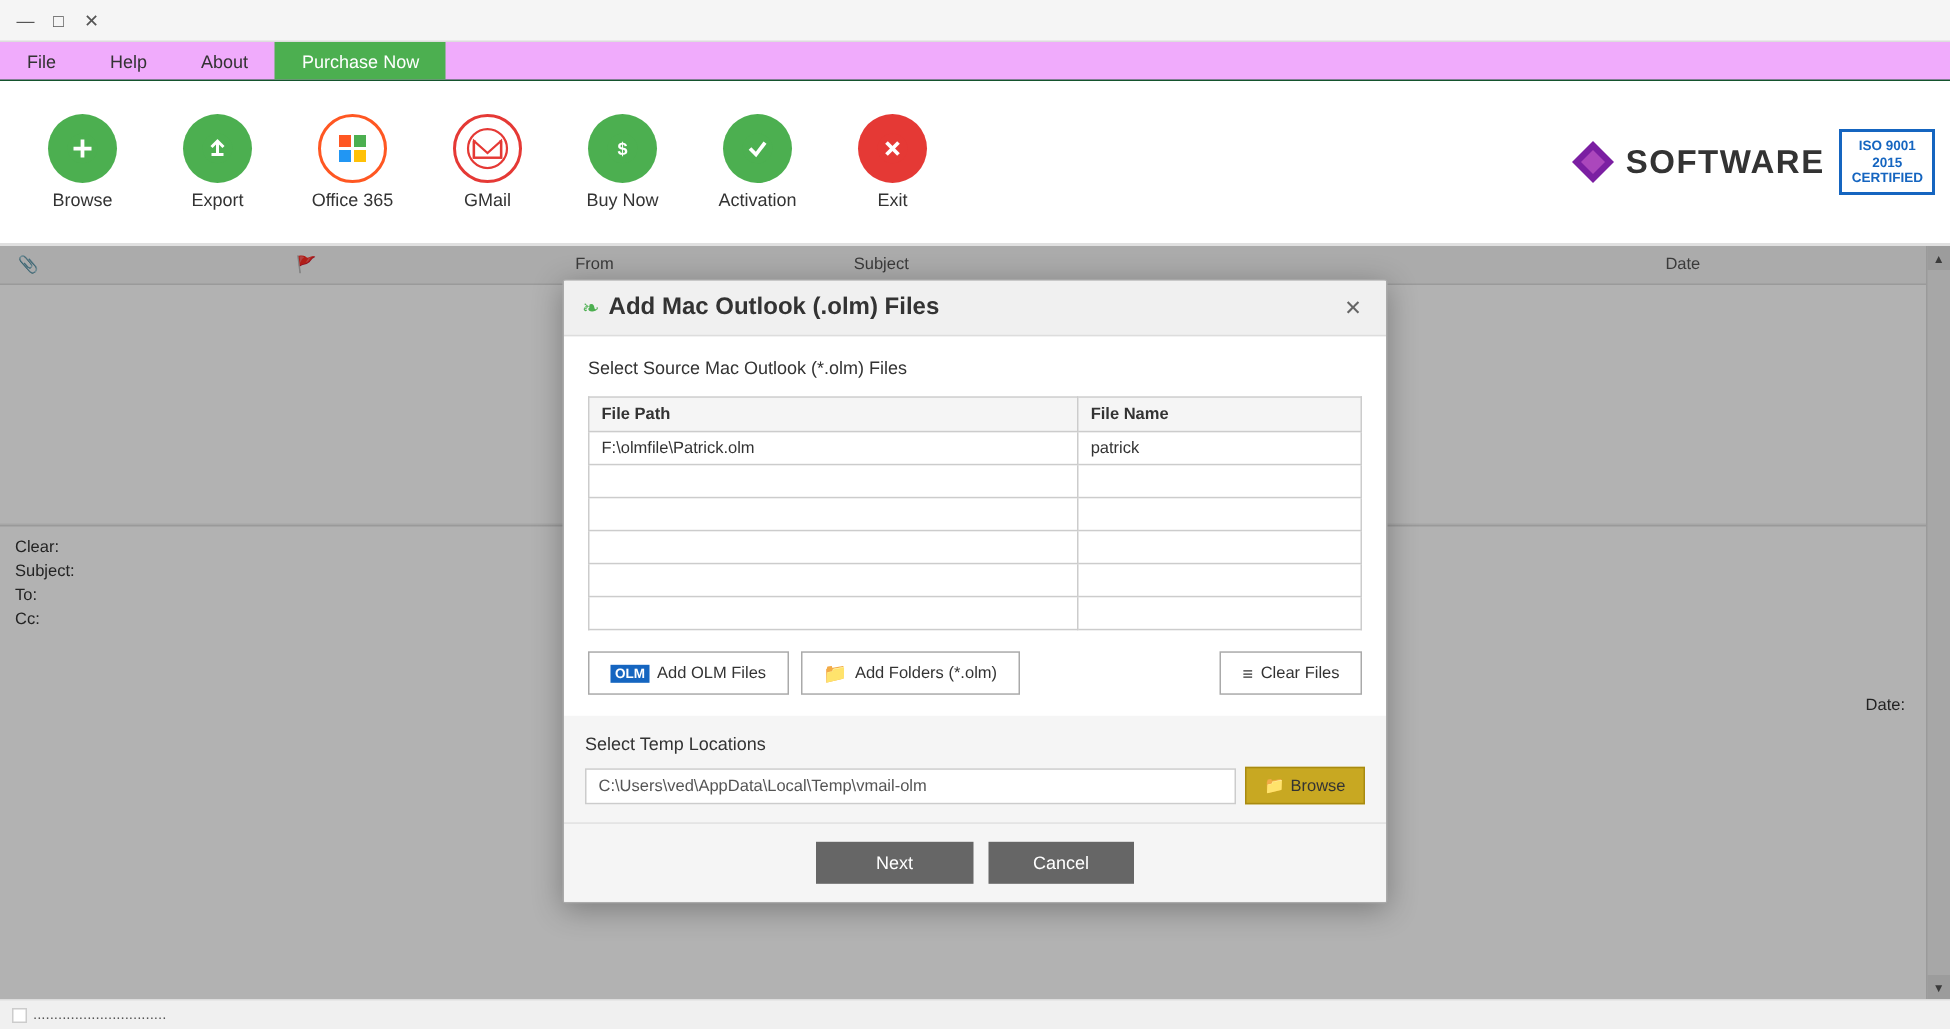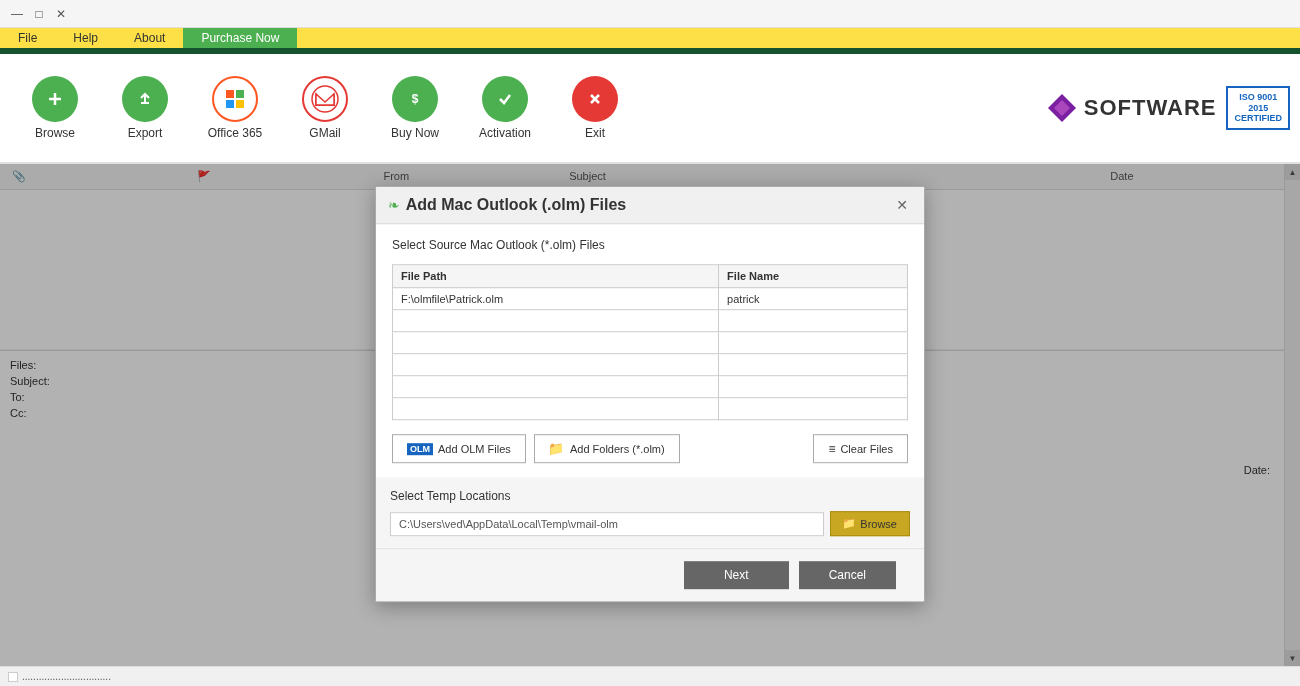--- a/index.html
+++ b/index.html
@@ -34,22 +34,22 @@
       cursor: pointer;
       font-size: 12px;
       color: #555;
       display: flex; align-items: center; justify-content: center;
     }
 
     
     .menu-bar {
       width: 100%;
       height: 26px;
-      background: #fde047;
-      border-bottom: 6px solid #14532d;
+      background: #f0abfc;
+      border-bottom: 1px solid #14532d;
       display: flex;
       align-items: flex-start;
     }
     .menu-item {
       padding: 4px 18px;
       font-size: 12px;
       color: #333;
       cursor: pointer;
       height: 100%;
       display: flex; align-items: center;
@@ -288,23 +288,23 @@
       cursor: pointer;
       font-size: 11px;
       color: #333;
       display: flex; align-items: center; gap: 4px;
       font-weight: 500;
     }
 
     
     .dialog-footer {
       display: flex;
-      justify-content: flex-end;
+      justify-content: center;
       gap: 10px;
-      padding: 12px 28px;
+      padding: 12px 16px;
       background: #f5f5f5;
       border-top: 1px solid #e0e0e0;
     }
     .btn-next {
       padding: 7px 40px;
       background: #666;
       color: white;
       border: none;
       cursor: pointer;
       font-size: 12px;
@@ -475,21 +475,21 @@
       <div class="email-col email-col-attach">📎</div>
       <div class="email-col email-col-flag">🚩</div>
       <div class="email-col">From</div>
       <div class="email-col" style="flex:3">Subject</div>
       <div class="email-col">Date</div>
     </div>
 
     <div style="height: 160px; border-bottom: 1px solid #eee;"></div>
 
     <div class="detail-panel">
-      <div class="detail-row">Files:</div>
+      <div class="detail-row">Clear:</div>
       <div class="detail-row">Subject:</div>
       <div class="detail-row">To:</div>
       <div class="detail-row">Cc:</div>
     </div>
 
     <div style="position: absolute; right: 30px; top: 300px; font-size: 11px; font-weight: 500; color: #333;">Date:</div>
   </div>
 
   <div class="scrollbar-area">
     <div class="scroll-arrow">▲</div>

